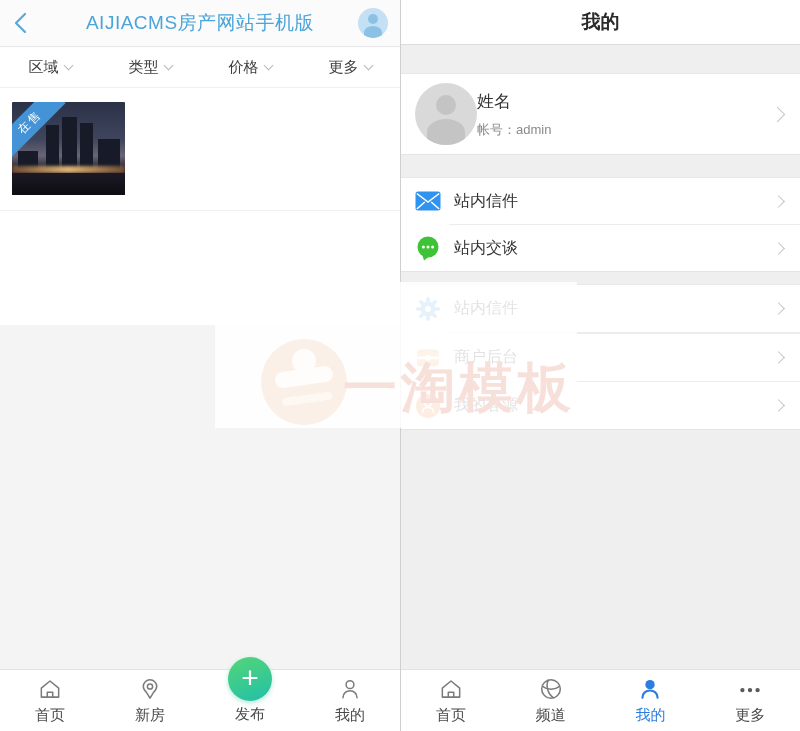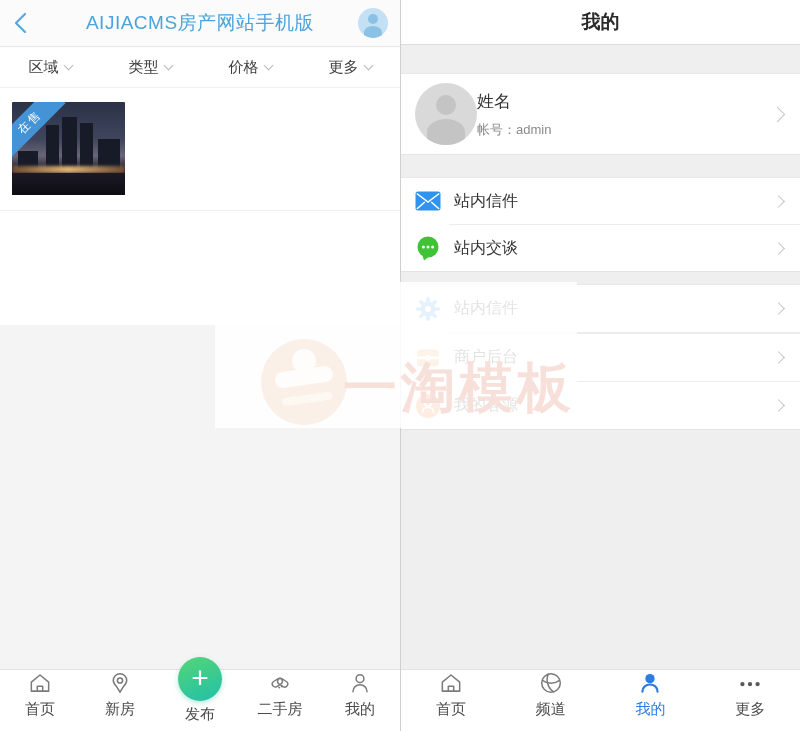--- a/index.html
+++ b/index.html
@@ -43,21 +43,21 @@
   .card-bottom { margin-top:auto; display:flex; align-items:flex-end; justify-content:space-between; }
   .badge { background:#ef6a74; color:#fff; font-size:12px; padding:3px 7px; border-radius:3px; }
   .price { color:#e84c5c; white-space:nowrap; }
   .price b { font-size:22px; font-weight:bold; }
   .price small { font-size:12px; margin-left:1px; }
 
   .l-gray { position:absolute; left:0; right:0; top:325px; bottom:62px; background:#f4f4f4; }
 
   
   .tabbar { position:absolute; left:0; right:0; bottom:0; height:62px; background:#fff; border-top:1px solid #e2e2e2; display:flex; z-index:10; }
-  .tab { flex:1; display:flex; flex-direction:column; align-items:center; justify-content:flex-start; gap:4px; font-size:15px; color:#4b4b4b; cursor:pointer; }
+  .tab { flex:1; display:flex; flex-direction:column; align-items:center; justify-content:center; gap:4px; font-size:15px; color:#4b4b4b; cursor:pointer; }
   .tab svg { display:block; }
   .tab.publish { justify-content:flex-start; }
   .pub-circle { width:44px; height:44px; margin-top:-13px; border-radius:50%; background:linear-gradient(160deg,#4fd37c 10%,#27c2a4 90%);
     color:#fff; font-size:30px; font-weight:300; line-height:41px; text-align:center; box-shadow:0 2px 5px rgba(40,190,150,.35); }
   .tab.active { color:#2b7de0; }
 
   
   .panel.right { background:#efefef; border-left:1px solid #cfcfcf; }
   .r-header { height:45px; background:#fff; border-bottom:1px solid #dcdcdc; display:flex; align-items:center; justify-content:center; font-size:19px; font-weight:bold; color:#2a2a2a; }
   .gap28 { height:28px; } .gap22 { height:22px; } .gap12 { height:12px; }
@@ -149,28 +149,20 @@
           <path d="M12 3.5 a6.2 6.2 0 0 1 6.2 6.2 c0 2.4-1.6 4.2-3.2 5.8 L12 20.5 l-3-5 C7.4 13.9 5.8 12.1 5.8 9.7 A6.2 6.2 0 0 1 12 3.5 Z"></path>
           <circle cx="12" cy="9.7" r="2.4"></circle>
         </svg>
         <span>新房</span>
       </div>
       <div class="tab publish">
         <div class="pub-circle">+</div>
         <span>发布</span>
       </div>
       <div class="tab">
-        <svg width="26" height="26" viewBox="0 0 24 24" fill="none" stroke="#7b7b7b" stroke-width="1.3">
-          <rect x="4.5" y="9" width="10" height="5.5" rx="2.7" transform="rotate(-32 9.5 11.7)"></rect>
-          <rect x="9.5" y="9" width="10" height="5.5" rx="2.7" transform="rotate(32 14.5 11.7)"></rect>
-          <path d="M10.5 15.5 l1.5 1.2 M13 14.8 l1.4 1.1"></path>
-        </svg>
-        <span>二手房</span>
-      </div>
-      <div class="tab">
         <svg width="26" height="26" viewBox="0 0 24 24" fill="none" stroke="#7b7b7b" stroke-width="1.4" stroke-linecap="round">
           <circle cx="12" cy="8" r="3.6"></circle>
             <path d="M5.5 20 c0-4 3-6.4 6.5-6.4 s6.5 2.4 6.5 6.4"></path>
         </svg>
         <span>我的</span>
       </div>
     </nav>
   </div>
 
   <div class="panel right">

